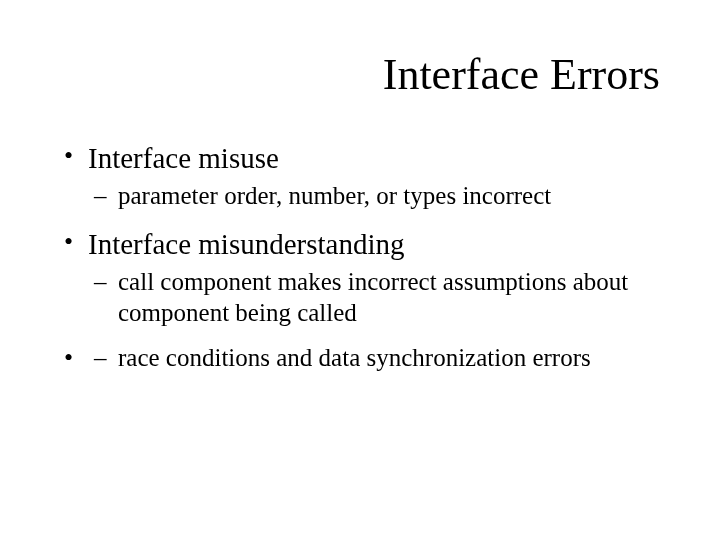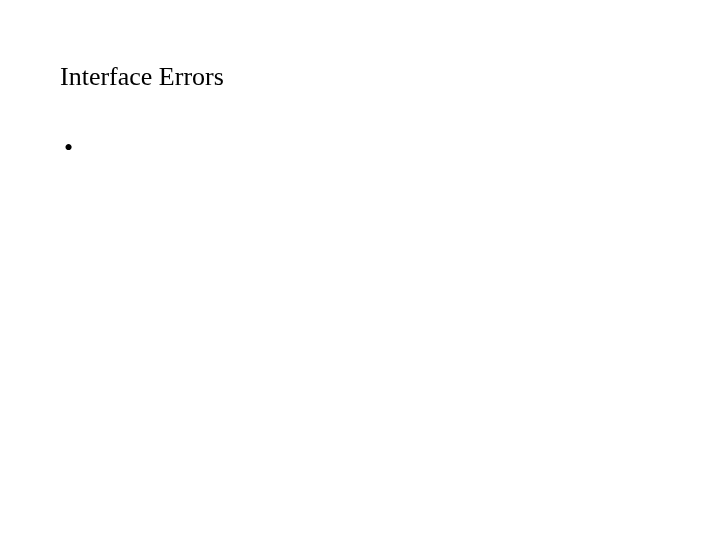--- a/index.html
+++ b/index.html
@@ -11,24 +11,24 @@
     font-family: "Times New Roman", Times, serif;
     color: #000000;
   }
   .slide {
     width: 720px;
     height: 540px;
     box-sizing: border-box;
     padding: 40px 60px 40px 60px;
   }
   .title {
-    text-align: left;
-    font-size: 26px;
+    text-align: right;
+    font-size: 44px;
     font-weight: normal;
-    margin: 22px 0 40px 0;
+    margin: 9px 0 40px 0;
   }
   ul.level1 {
     list-style: none;
     padding: 0;
     margin: 0;
   }
   ul.level1 > li {
     font-size: 29px;
     margin: 0 0 8px 0;
     padding-left: 28px;
@@ -62,19 +62,40 @@
   }
 </style>
 </head>
 <body>
 
 <div class="slide">
   <h1 class="title">Interface Errors</h1>
 
   <ul class="level1">
 
-
+    <li>
+      <span>Interface misuse</span>
+      <ul class="level2">
+        <li>
+          <span>parameter order, number, or types incorrect</span>
+        </li>
+      </ul>
+    </li>
 
     <li>
+      <span>Interface misunderstanding</span>
+      <ul class="level2">
+        <li>
+          <span>call component makes incorrect assumptions about component being called</span>
+        </li>
+      </ul>
+    </li>
+
+    <li>
+      <ul class="level2">
+        <li>
+          <span>race conditions and data synchronization errors</span>
+        </li>
+      </ul>
     </li>
 
   </ul>
 </div>
 
 </body></html>

